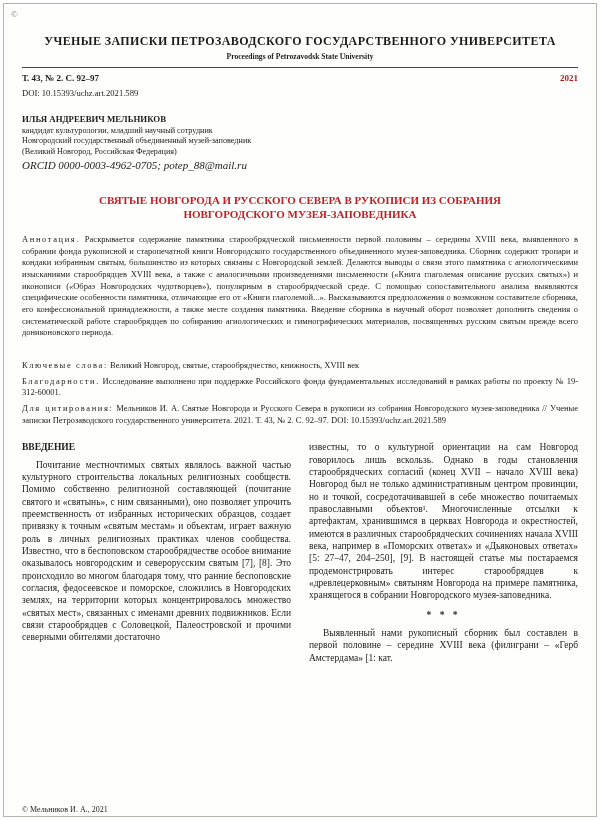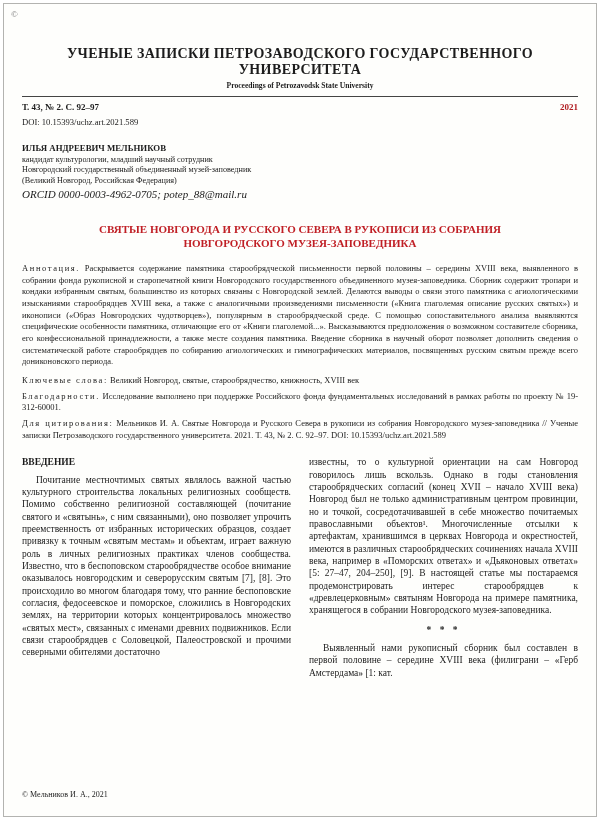--- a/index.html
+++ b/index.html
@@ -1,21 +1,21 @@
 <!DOCTYPE html>
 <html><head>
 <meta charset="utf-8">
 <style>
   * { margin:0; padding:0; box-sizing:border-box; }
   html,body { width:600px; height:820px; }
   body { background:#ffffff; font-family:"Liberation Serif", serif; color:#1c1c1c; }
   .page { position:absolute; inset:3px; border:1px solid #b3b3b0; background:#fefefc; padding:6px 18px 10px 18px; overflow:hidden; }
   .corner-mark { position:absolute; top:5px; left:7px; font-size:9px; color:#777; }
 
-  .journal-ru { margin-top:36px; text-align:center; font-weight:bold; font-size:14px; letter-spacing:0.4px; }
+  .journal-ru { margin-top:24px; text-align:center; font-weight:bold; font-size:12px; letter-spacing:0.4px; }
   .journal-en { margin-top:3px; text-align:center; font-weight:bold; font-size:7.6px; }
   .head-rule { border-top:1px solid #444; margin:6px 0 5px 0; }
 
   .meta-row1 { display:flex; justify-content:space-between; font-weight:bold; font-size:9px; margin-top:2px; }
   .year { color:#b01c20; }
   .meta-row2 { position:relative; margin-top:8px; font-size:8.6px; height:11px; }
   .article-type { position:absolute; left:0; top:0; }
   .section-label { position:absolute; left:0; right:0; text-align:center; top:0; font-weight:bold; color:#c01f25; }
   .doi { margin-top:5px; font-size:8.6px; }
   .udk { margin-top:5px; font-size:8.6px; }
@@ -23,31 +23,31 @@
   .author-block { margin-top:16px; text-align:left; line-height:1.32; }
   .author-name { font-weight:bold; font-size:8.8px; }
   .author-line { font-size:8.2px; }
   .author-orcid { font-size:11px; font-style:italic; }
 
   .article-title { margin:20px auto 0 auto; width:88%; text-align:center; font-weight:bold; font-size:11px; line-height:1.3; color:#c01f25; }
 
   .front-block { font-size:8.5px; line-height:1.37; text-align:justify; }
   .abstract { margin-top:13px; }
   .spaced-label { letter-spacing:1.6px; }
-  .keywords { margin-top:7px; text-align:left; }
+  .keywords { margin-top:21px; text-align:left; }
   .ack { margin-top:4px; }
   .citation { margin-top:4px; }
 
   .columns { display:flex; gap:18px; margin-top:15px; }
   .col { flex:1; font-size:9.5px; line-height:1.3; text-align:justify; }
   .intro-heading { font-weight:bold; font-size:9.5px; margin-bottom:5px; text-align:left; }
   .para-indent { text-indent:14px; }
   .separator { text-align:center; margin:7px 0 6px 0; letter-spacing:3px; font-weight:bold; font-size:9.5px; }
 
-  .footer { position:absolute; left:18px; bottom:17px; font-size:8px;margin-top:42px; }
+  .footer { position:absolute; left:18px; bottom:2px; font-size:8px;margin-top:42px; }
 </style>
 </head>
 <body>
 
 <div class="page">
 
   <div class="corner-mark">©</div>
 
   <div class="journal-ru">УЧЕНЫЕ ЗАПИСКИ ПЕТРОЗАВОДСКОГО ГОСУДАРСТВЕННОГО УНИВЕРСИТЕТА</div>
   <div class="journal-en">Proceedings of Petrozavodsk State University</div>

